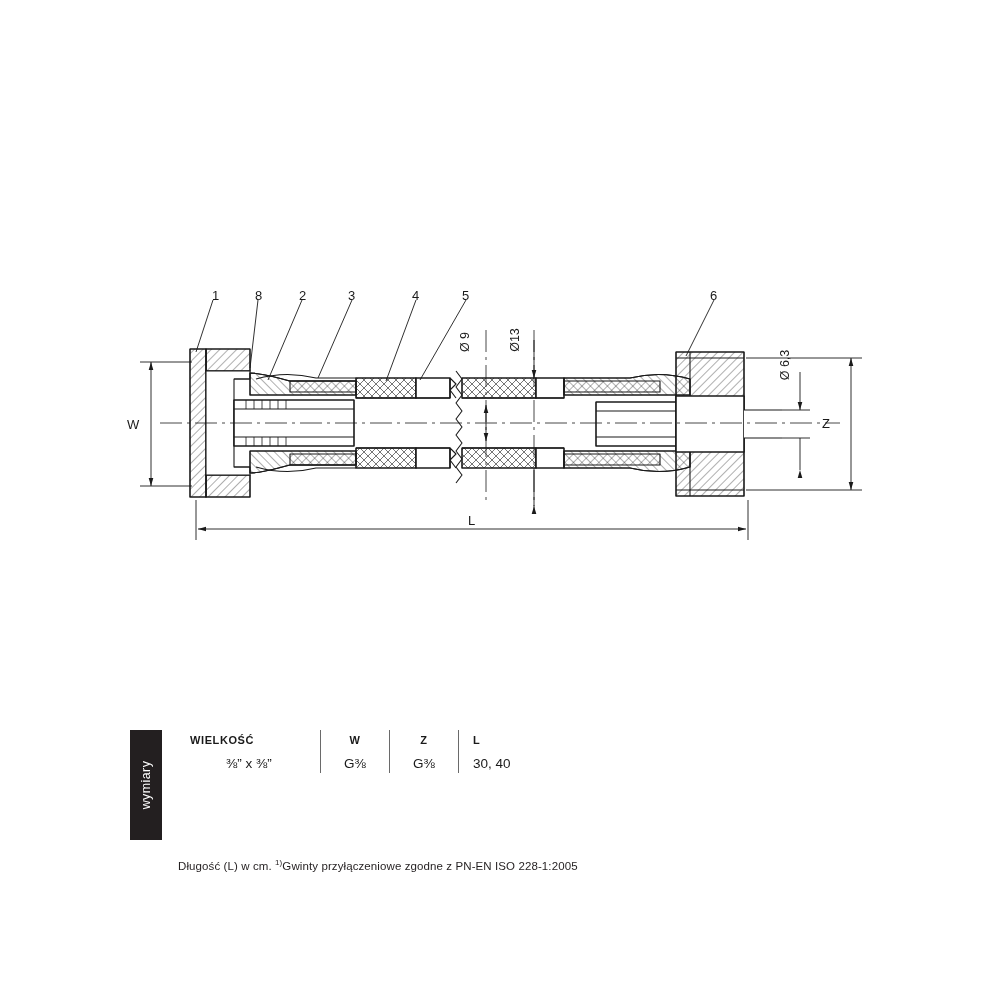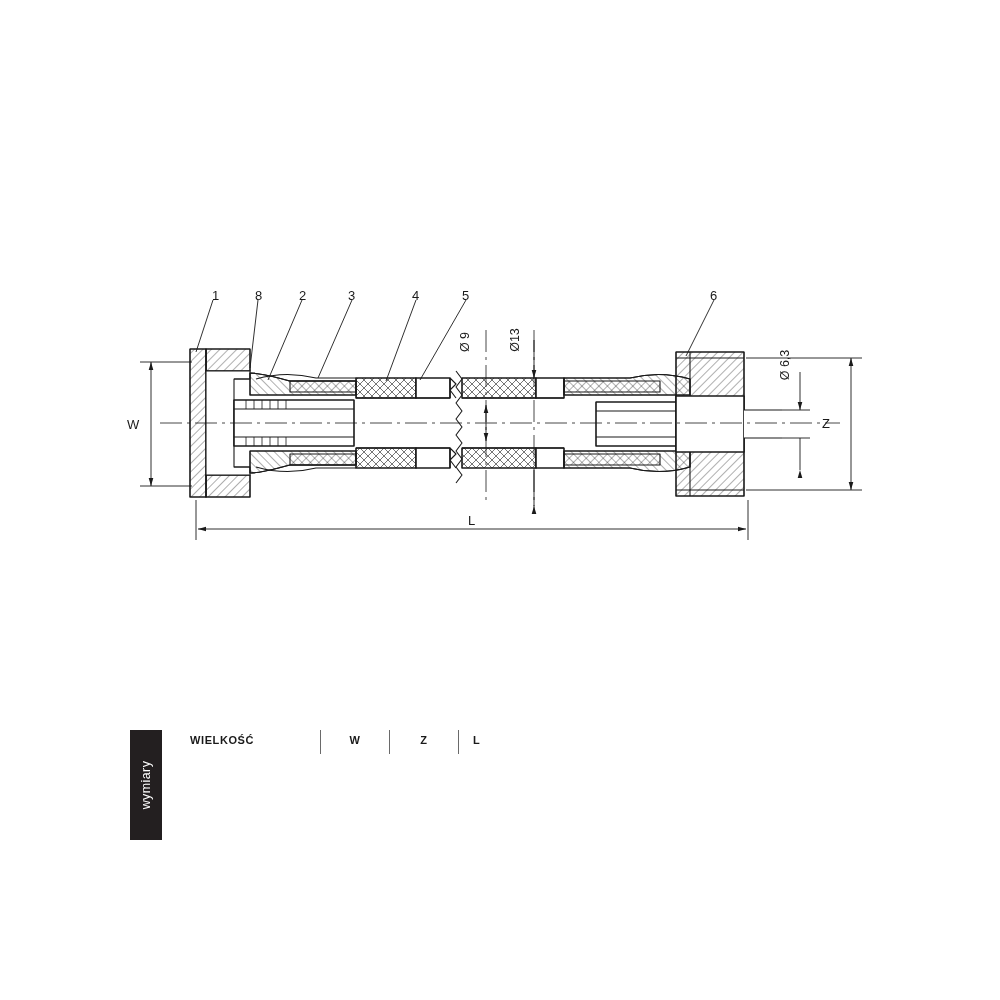--- a/index.html
+++ b/index.html
@@ -268,19 +268,28 @@
     <table class="dims">
       <thead>
         <tr>
           <th class="c-size">WIELKOŚĆ</th>
           <th class="c-w">W</th>
           <th class="c-z">Z</th>
           <th class="c-l">L</th>
         </tr>
       </thead>
       <tbody>
+        <tr>
+          <td class="c-size">⅜” x ⅜”</td>
+          <td class="c-w">G⅜</td>
+          <td class="c-z">G⅜</td>
+          <td class="c-l">30, 40</td>
+        </tr>
       </tbody>
     </table>
 
   </div>
 
+  <div class="footnote">
+    <span>Długość (L) w cm. </span><sup>1)</sup><span>Gwinty przyłączeniowe zgodne z PN-EN ISO 228-1:2005</span>
+  </div>
 
 </div>
 
 </body></html>

